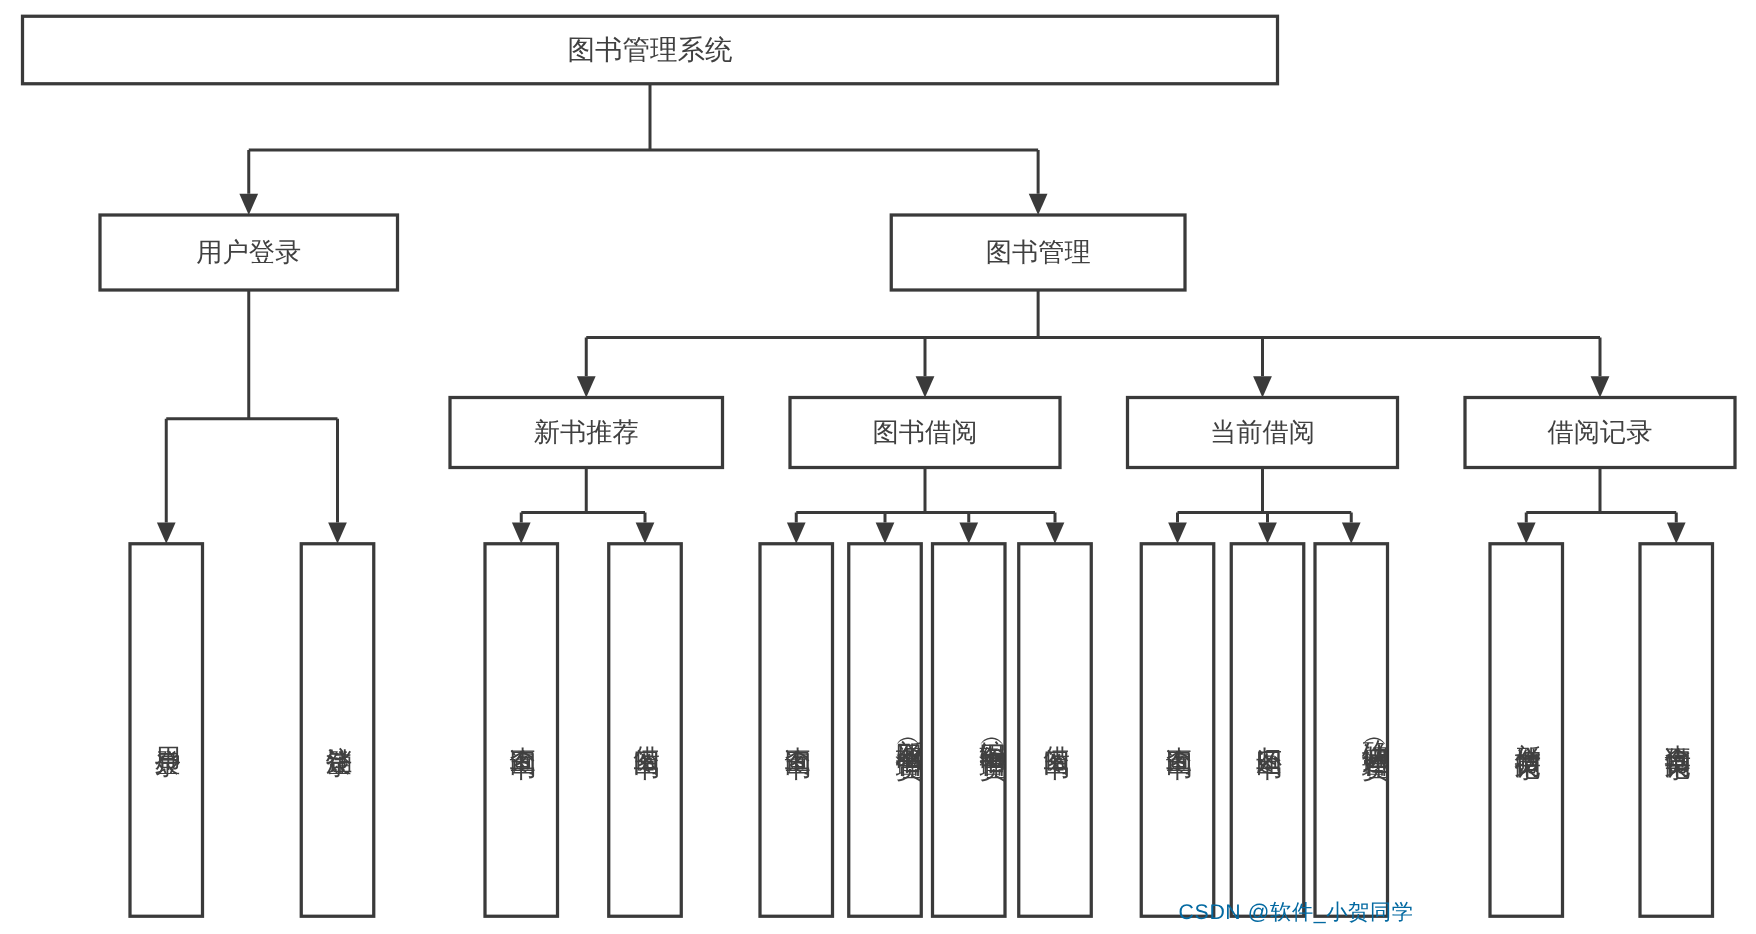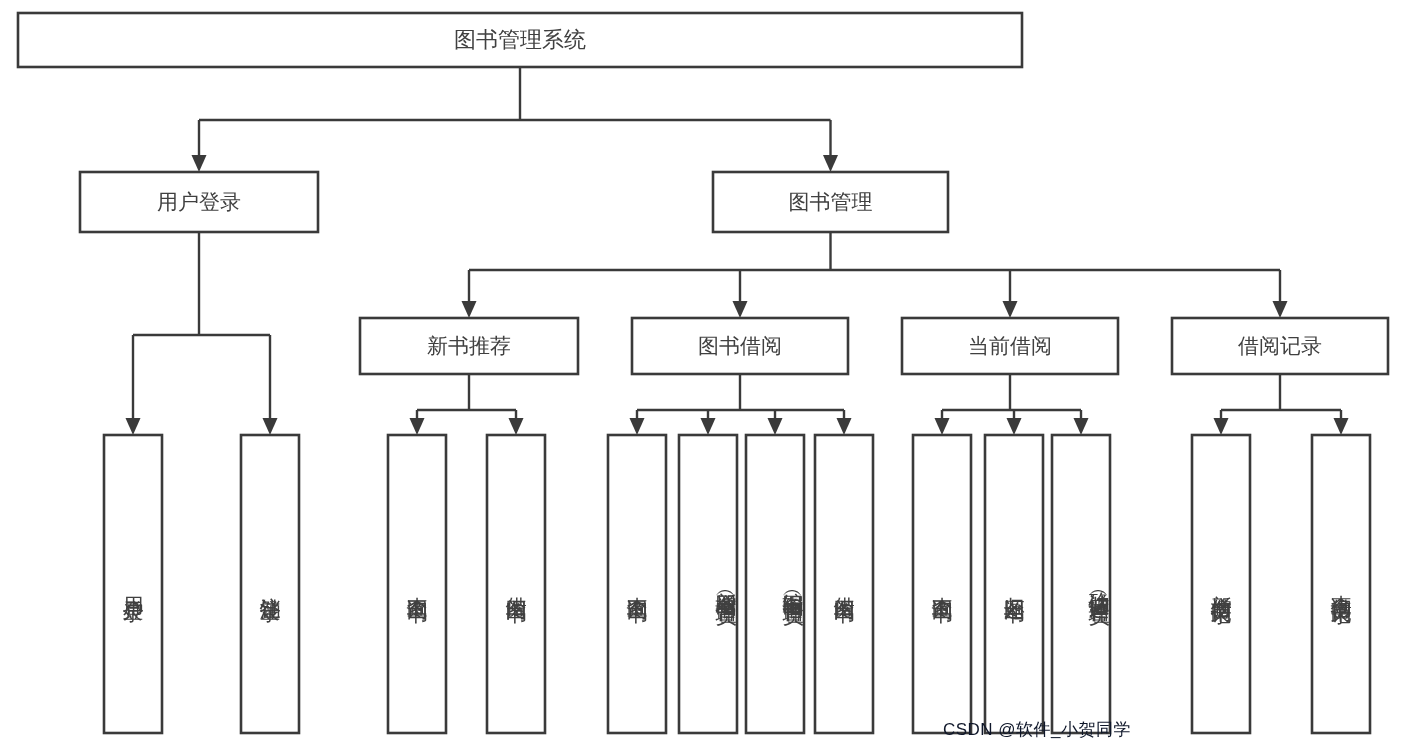--- a/index.html
+++ b/index.html
@@ -65,21 +65,21 @@
     white-space: nowrap;
     text-align: center;
     pointer-events: none;
   }
   .watermark {
     position: absolute;
     right: 8px;
     bottom: 6px;
     font-family: "Liberation Sans", "DejaVu Sans", sans-serif;
     font-size: 17px;
-    color: #0f172a;
+    color: #0369a1;
     white-space: nowrap;
     letter-spacing: 0.5px;
   }
 </style>
 </head>
 <body>
 
 <div id="diagram-root">
 
   <svg id="flow-svg" viewBox="0 0 1405 747">

